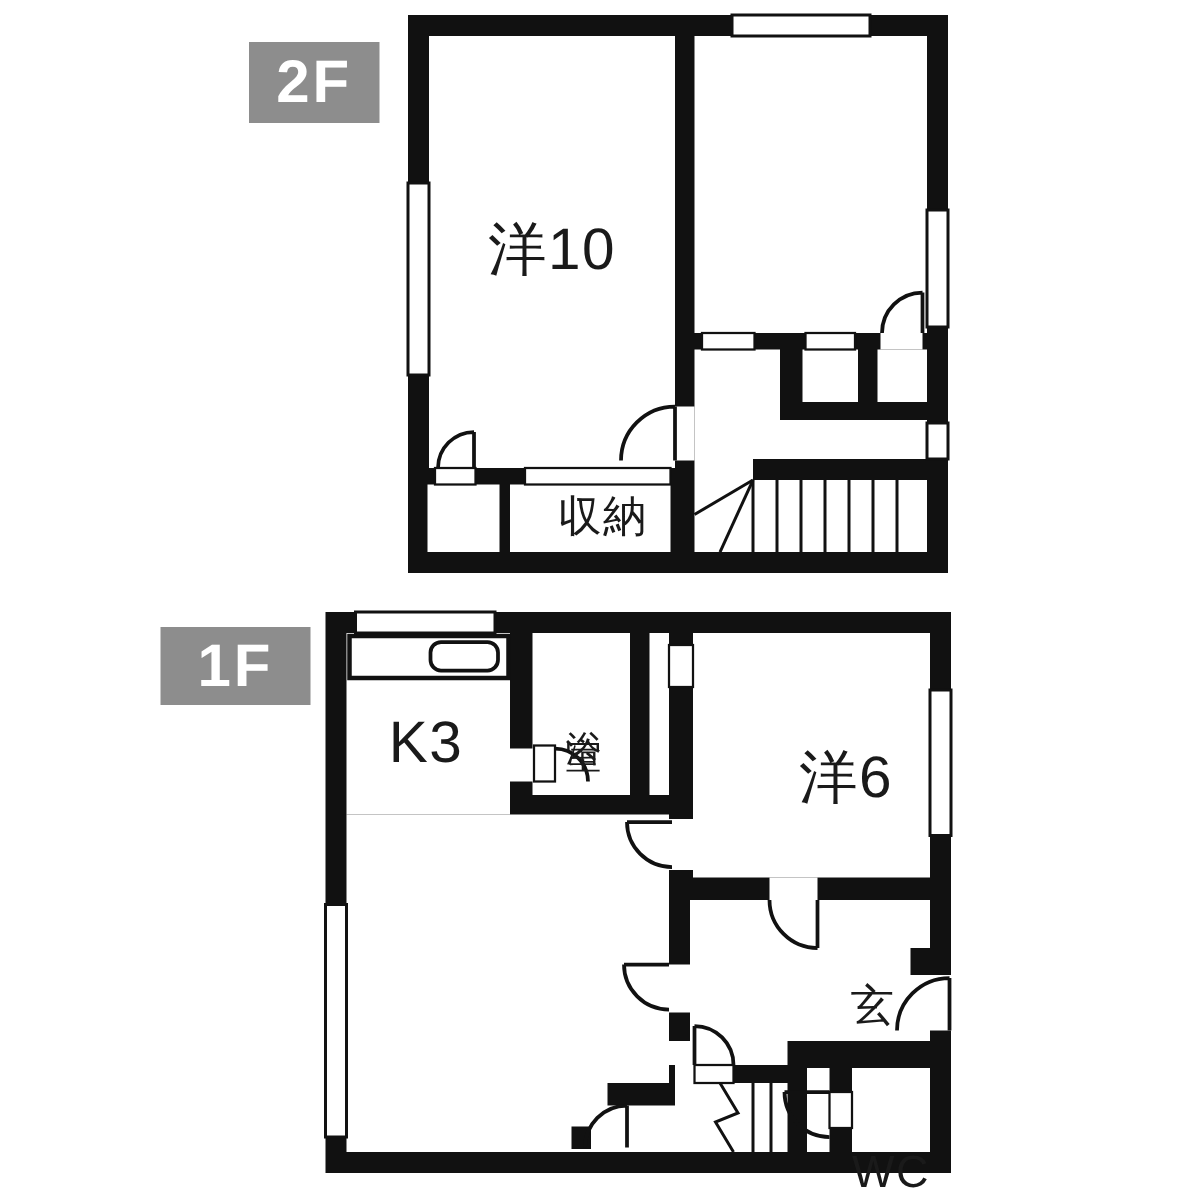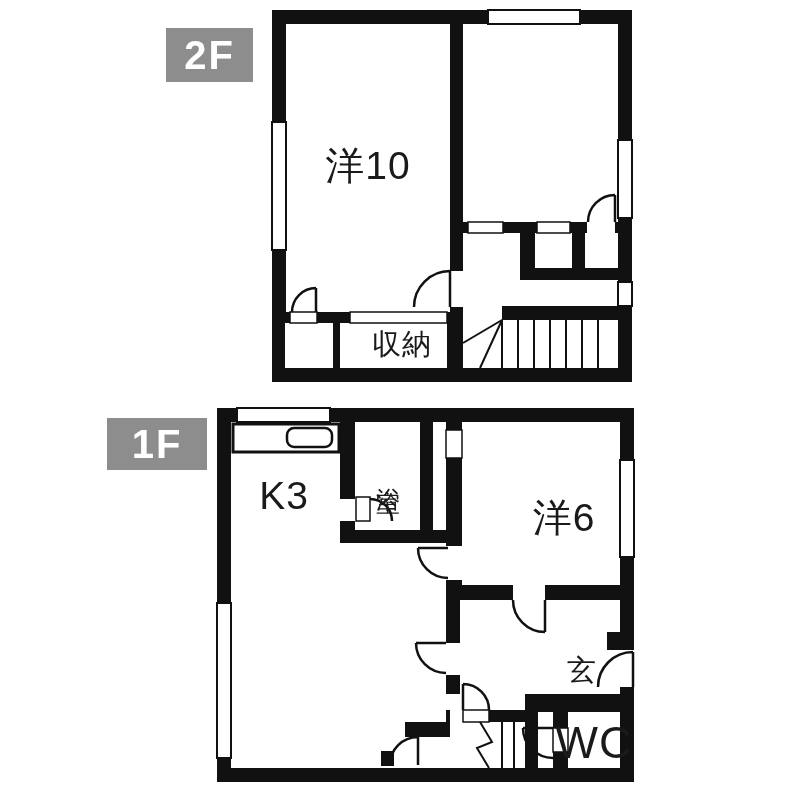--- a/index.html
+++ b/index.html
@@ -14,21 +14,21 @@
   .win{fill:var(--bg);stroke:var(--wall);stroke-width:2;}
   .open{fill:var(--bg);stroke:var(--wall);stroke-width:1.5;}
   .arc{fill:none;stroke:var(--wall);stroke-width:2.5;}
   .tread{stroke:var(--wall);stroke-width:2;fill:none;}
   .fixture{fill:var(--bg);stroke:var(--wall);stroke-width:3;}
   .fixture2{fill:var(--bg);stroke:var(--wall);stroke-width:2.5;}
   .label{position:absolute;transform:translate(-50%,-50%);white-space:nowrap;
          color:var(--text);letter-spacing:1px;}
   .lbl-big{font-size:39px;}
   .lbl-med{font-size:29px;}
-  .lbl-wc{font-size:45px;}
+  .lbl-wc{font-size:30px;margin-top:39px;}
   .lbl-vert{font-size:24px;writing-mode:vertical-rl;text-orientation:upright;
             transform:translate(-50%,-50%);letter-spacing:3px;}
   .badge{position:absolute;background:var(--badge);color:var(--badge-text);
          display:flex;align-items:center;justify-content:center;
          font-size:40px;font-weight:bold;letter-spacing:2px;}
   #badge-2f{left:166px;top:28px;width:87px;height:54px;}
   #badge-1f{left:107px;top:418px;width:100px;height:52px;}
 </style>
 </head>
 <body>

